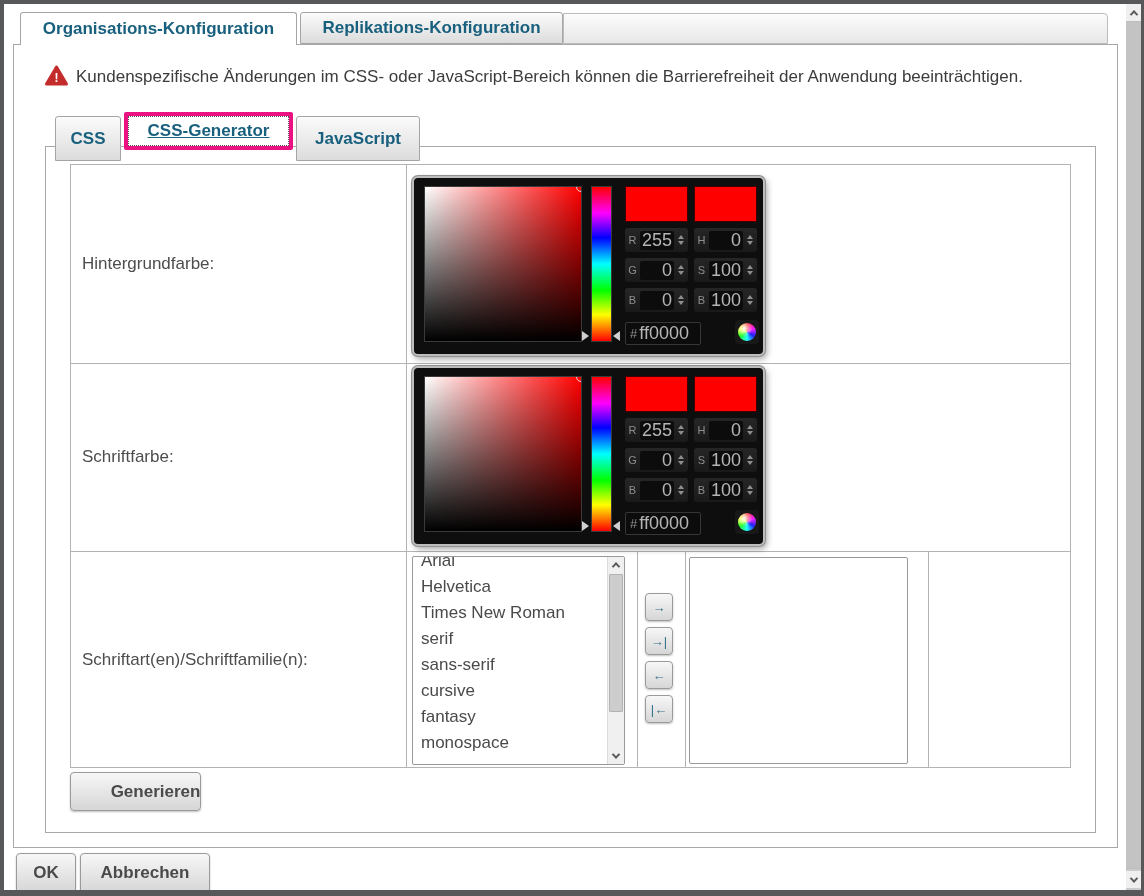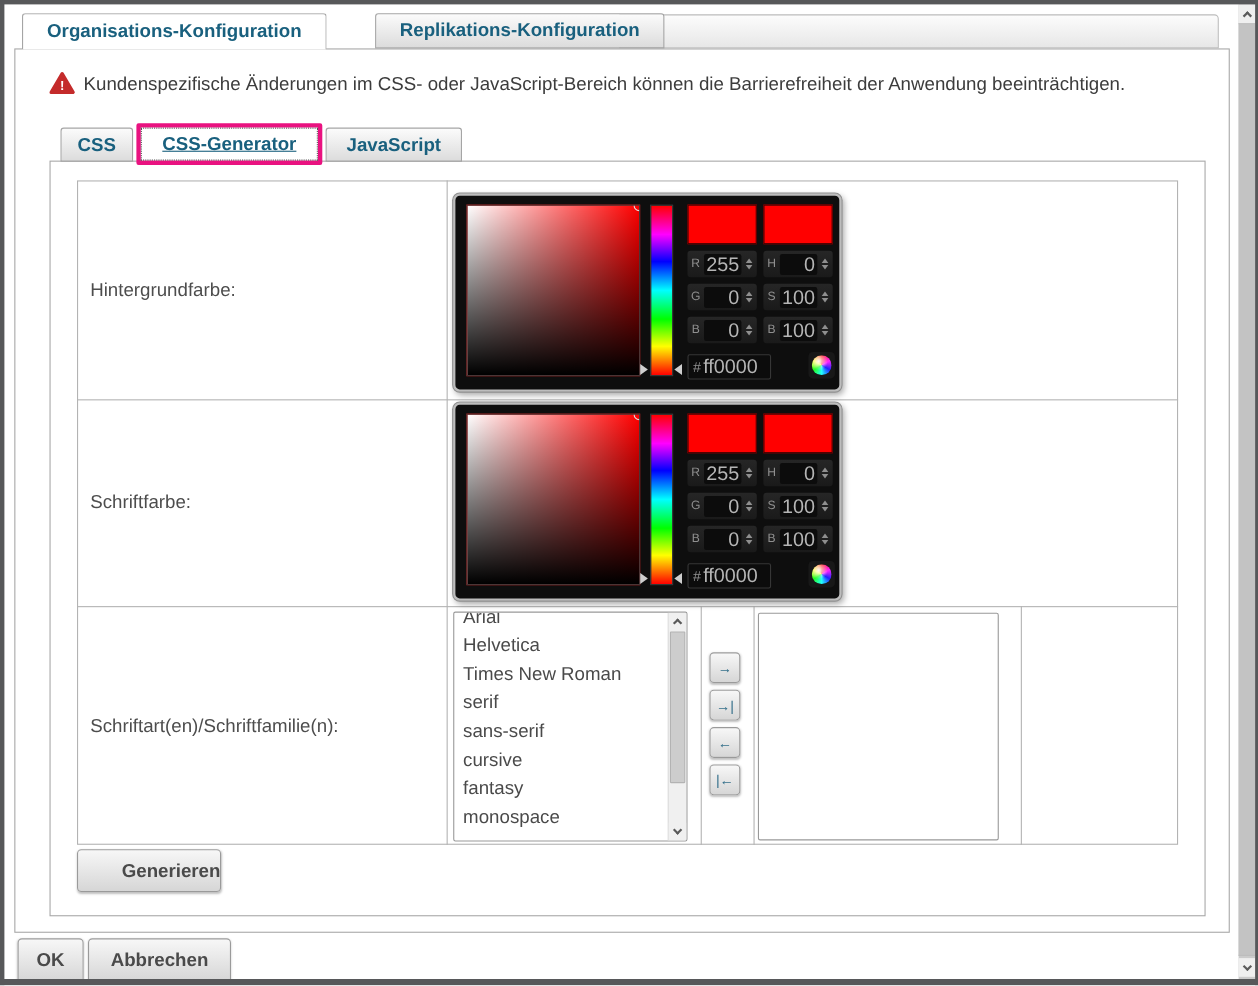--- a/index.html
+++ b/index.html
@@ -13,26 +13,26 @@
   .vs-btn { position:absolute; left:0; width:15px; height:17px; background:#efefef; display:flex; align-items:center; justify-content:center; }
   .vs-thumb { position:absolute; left:0; top:17px; width:15px; height:848px; background:#c3c3c3; border-top:1px solid #bdbdbd; border-bottom:1px solid #bdbdbd; }
   .chev { width:6px; height:6px; border-left:2px solid #5a5a5a; border-top:2px solid #5a5a5a; }
   .chev.up { transform:rotate(45deg) translate(1px,1px); }
   .chev.down { transform:rotate(225deg) translate(1px,1px); }
 
   
   .toptab { top:12px; height:33px; display:flex; align-items:center; justify-content:center;
             font-size:17px; font-weight:bold; color:#19607e; border:1px solid #a5a5a5; border-radius:3px 3px 0 0; }
   .toptab.active { background:#fff; border-bottom:none; z-index:3; }
-  .toptab.inactive { height:32px; background:linear-gradient(#fbfbfb,#dcdcdc); z-index:2;margin-left:41px; }
+  .toptab.inactive { height:32px; background:linear-gradient(#fbfbfb,#dcdcdc); z-index:2; }
   .tabfiller { left:563px; top:13px; width:545px; height:31px; background:linear-gradient(#fcfcfc,#e7e7e7);
                border:1px solid #bcbcbc; border-radius:0 4px 0 0; z-index:1; }
   .panel { border:1px solid #a8a8a8; background:#fff; z-index:1; }
 
-  .csstab { top:116px; height:31px; display:flex; align-items:center; justify-content:center;
+  .csstab { top:116px; height:45px; display:flex; align-items:center; justify-content:center;
             font-size:17px; font-weight:bold; color:#19607e; border:1px solid #a5a5a5;
             border-radius:3px 3px 0 0; background:linear-gradient(#fbfbfb,#dcdcdc); z-index:2; }
   .csstab.selected { top:112px; height:38px; background:#fff; border:4px solid #e91280;
                      border-radius:2px; outline:1px dotted #555; outline-offset:-5px; z-index:4; }
 
   
   .warn-text { left:76px; top:66px; height:22px; display:flex; align-items:center; font-size:17px; color:#3c3c3c; z-index:2; }
 
   
   .tline { background:#b3b3b3; z-index:2; }

